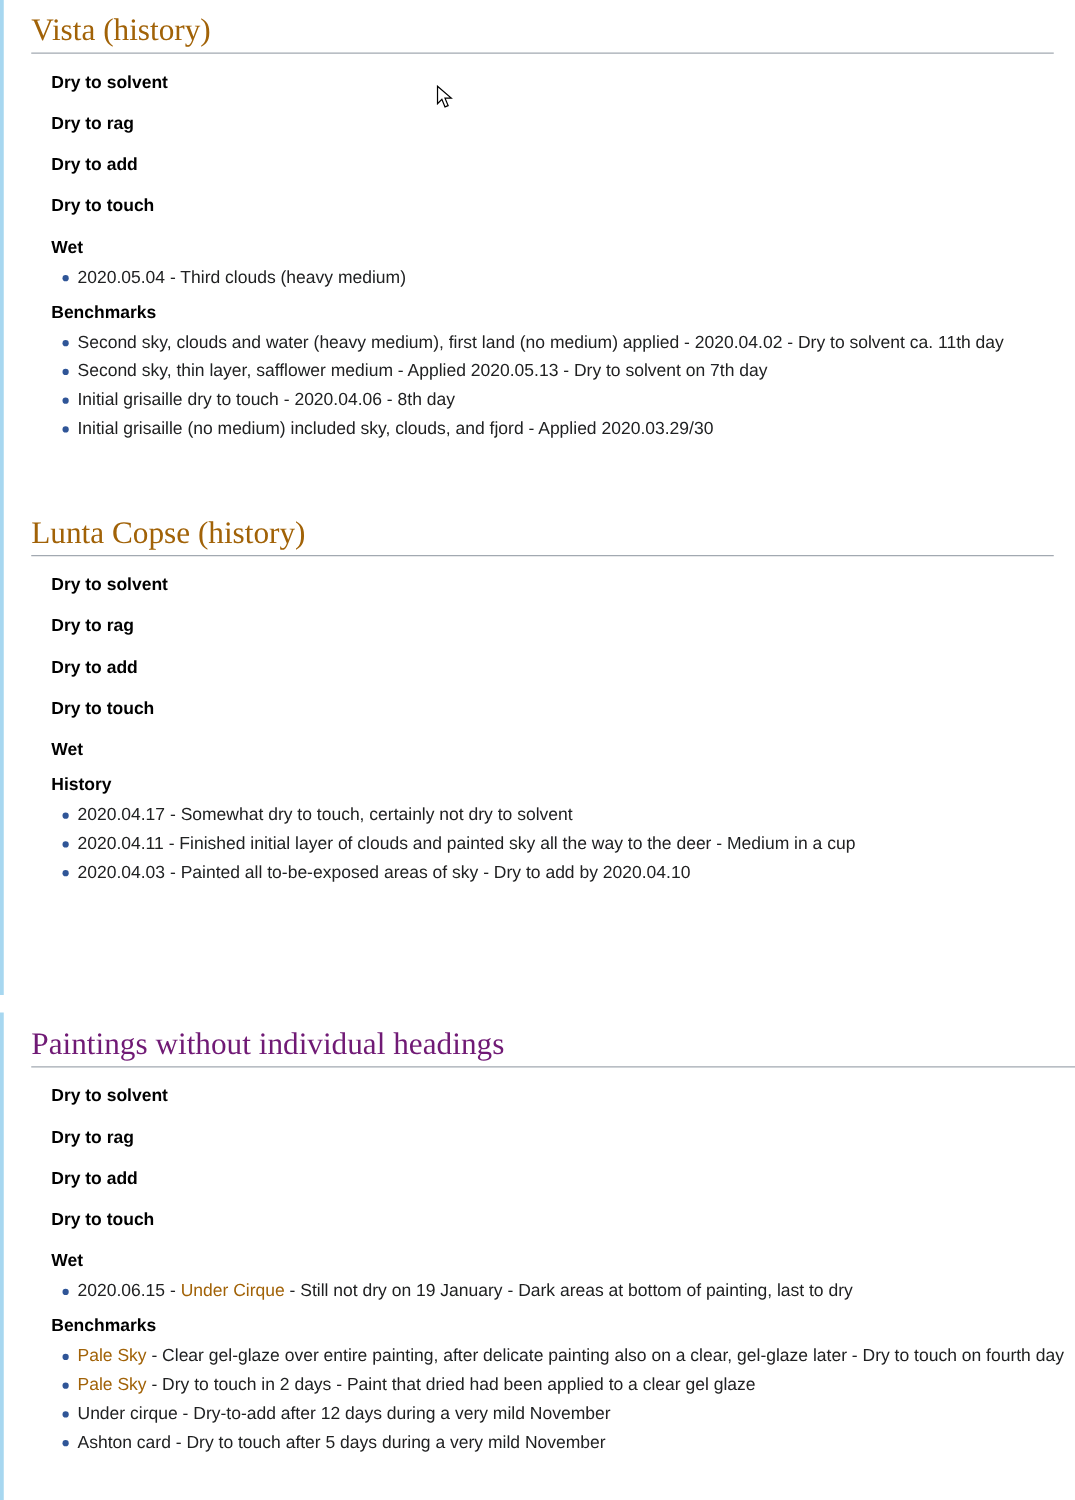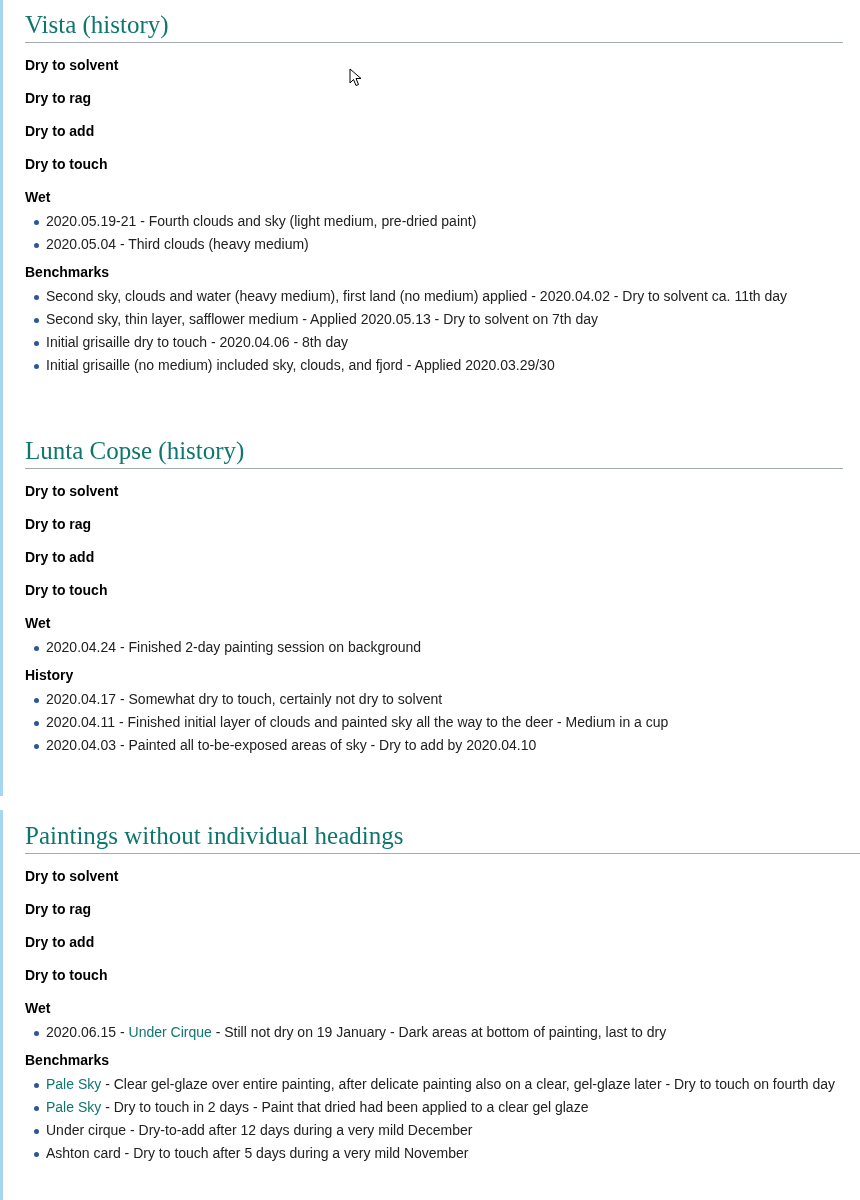--- a/index.html
+++ b/index.html
@@ -12,35 +12,35 @@
     .edge-bottom { position: absolute; left: 0; top: 810px; width: 3px; height: 390px; background: #a7d7f0; }
     .section { position: absolute; left: 25px; width: 818px; }
     .section.wide { width: 835px; }
     h2 {
       font-family: "Liberation Serif", "DejaVu Serif", serif;
       font-weight: normal; font-size: 25px; line-height: 30px;
       margin: 0; padding: 0 0 2px 0;
       border-bottom: 1px solid #a2a9b1;
       color: #0b0080;
     }
-    h2.plain { color: #0f766e; }
+    h2.plain { color: #701a75; }
     h3 {
       font-size: 14px; font-weight: bold; margin: 0; line-height: 18px;
       color: #000;
     }
-    .sub { margin-top: 15px; }
+    .sub { margin-top: 15px; margin-left: 16px; }
     .sub:first-of-type { margin-top: 14px; }
     ul { margin: 6px 0 0 0; padding: 0 0 0 21px; list-style: none; }
     li { font-size: 14px; line-height: 18px; margin-bottom: 5px; position: relative; color: #202122; }
     li::before {
       content: ""; position: absolute; left: -12px; top: 8px;
       width: 5px; height: 5px; border-radius: 50%; background: #36c;
       background: #2f5597;
     }
-    a.link { color: #0f766e; text-decoration: none; }
+    a.link { color: #a16207; text-decoration: none; }
     .cursor { position: absolute; left: 349px; top: 68px; width: 14px; height: 20px; }
   </style>
 </head>
 <body>
 
 <div class="edge-top"></div>
 <div class="edge-bottom"></div>
 
 <div class="section" style="top:10px;">
   <h2><a class="link">Vista (history)</a></h2>
@@ -52,54 +52,50 @@
     </div>
   <div class="sub">
       <h3>Dry to add</h3>
     </div>
   <div class="sub">
       <h3>Dry to touch</h3>
     </div>
   <div class="sub">
     <h3>Wet</h3>
     <ul>
-      <li>2020.05.19-21 - Fourth clouds and sky (light medium, pre-dried paint)</li>
       <li>2020.05.04 - Third clouds (heavy medium)</li>
     </ul>
   </div>
   <div class="sub" style="margin-top:10px">
     <h3>Benchmarks</h3>
     <ul>
       <li>Second sky, clouds and water (heavy medium), first land (no medium) applied - 2020.04.02 - Dry to solvent ca. 11th day</li>
       <li>Second sky, thin layer, safflower medium - Applied 2020.05.13 - Dry to solvent on 7th day</li>
       <li>Initial grisaille dry to touch - 2020.04.06 - 8th day</li>
       <li>Initial grisaille (no medium) included sky, clouds, and fjord - Applied 2020.03.29/30</li>
     </ul>
   </div>
 </div>
 
-<div class="section" style="top:436px;">
+<div class="section" style="top:412px;">
   <h2><a class="link">Lunta Copse (history)</a></h2>
   <div class="sub" style="margin-top:13px">
       <h3>Dry to solvent</h3>
     </div>
   <div class="sub">
       <h3>Dry to rag</h3>
     </div>
   <div class="sub">
       <h3>Dry to add</h3>
     </div>
   <div class="sub">
       <h3>Dry to touch</h3>
     </div>
   <div class="sub">
     <h3>Wet</h3>
-    <ul>
-      <li>2020.04.24 - Finished 2-day painting session on background</li>
-    </ul>
   </div>
   <div class="sub" style="margin-top:10px">
     <h3>History</h3>
     <ul>
       <li>2020.04.17 - Somewhat dry to touch, certainly not dry to solvent</li>
       <li>2020.04.11 - Finished initial layer of clouds and painted sky all the way to the deer - Medium in a cup</li>
       <li>2020.04.03 - Painted all to-be-exposed areas of sky - Dry to add by 2020.04.10</li>
     </ul>
   </div>
 </div>
@@ -122,21 +118,21 @@
     <h3>Wet</h3>
     <ul>
       <li><span>2020.06.15 - </span><a class="link">Under Cirque</a><span> - Still not dry on 19 January - Dark areas at bottom of painting, last to dry</span></li>
     </ul>
   </div>
   <div class="sub" style="margin-top:10px">
     <h3>Benchmarks</h3>
     <ul>
       <li><a class="link">Pale Sky</a><span> - Clear gel-glaze over entire painting, after delicate painting also on a clear, gel-glaze later - Dry to touch on fourth day</span></li>
       <li><a class="link">Pale Sky</a><span> - Dry to touch in 2 days - Paint that dried had been applied to a clear gel glaze</span></li>
-      <li>Under cirque - Dry-to-add after 12 days during a very mild December</li>
+      <li>Under cirque - Dry-to-add after 12 days during a very mild November</li>
       <li>Ashton card - Dry to touch after 5 days during a very mild November</li>
     </ul>
   </div>
 </div>
 
 <svg class="cursor" viewBox="0 0 14 20">
   <path d="M1 1 L1 15 L4.5 11.5 L7 17.5 L9.5 16.5 L7 10.5 L12 10.5 Z" fill="#ffffff" stroke="#000000" stroke-width="1"></path>
 </svg>
 
 </body></html>

